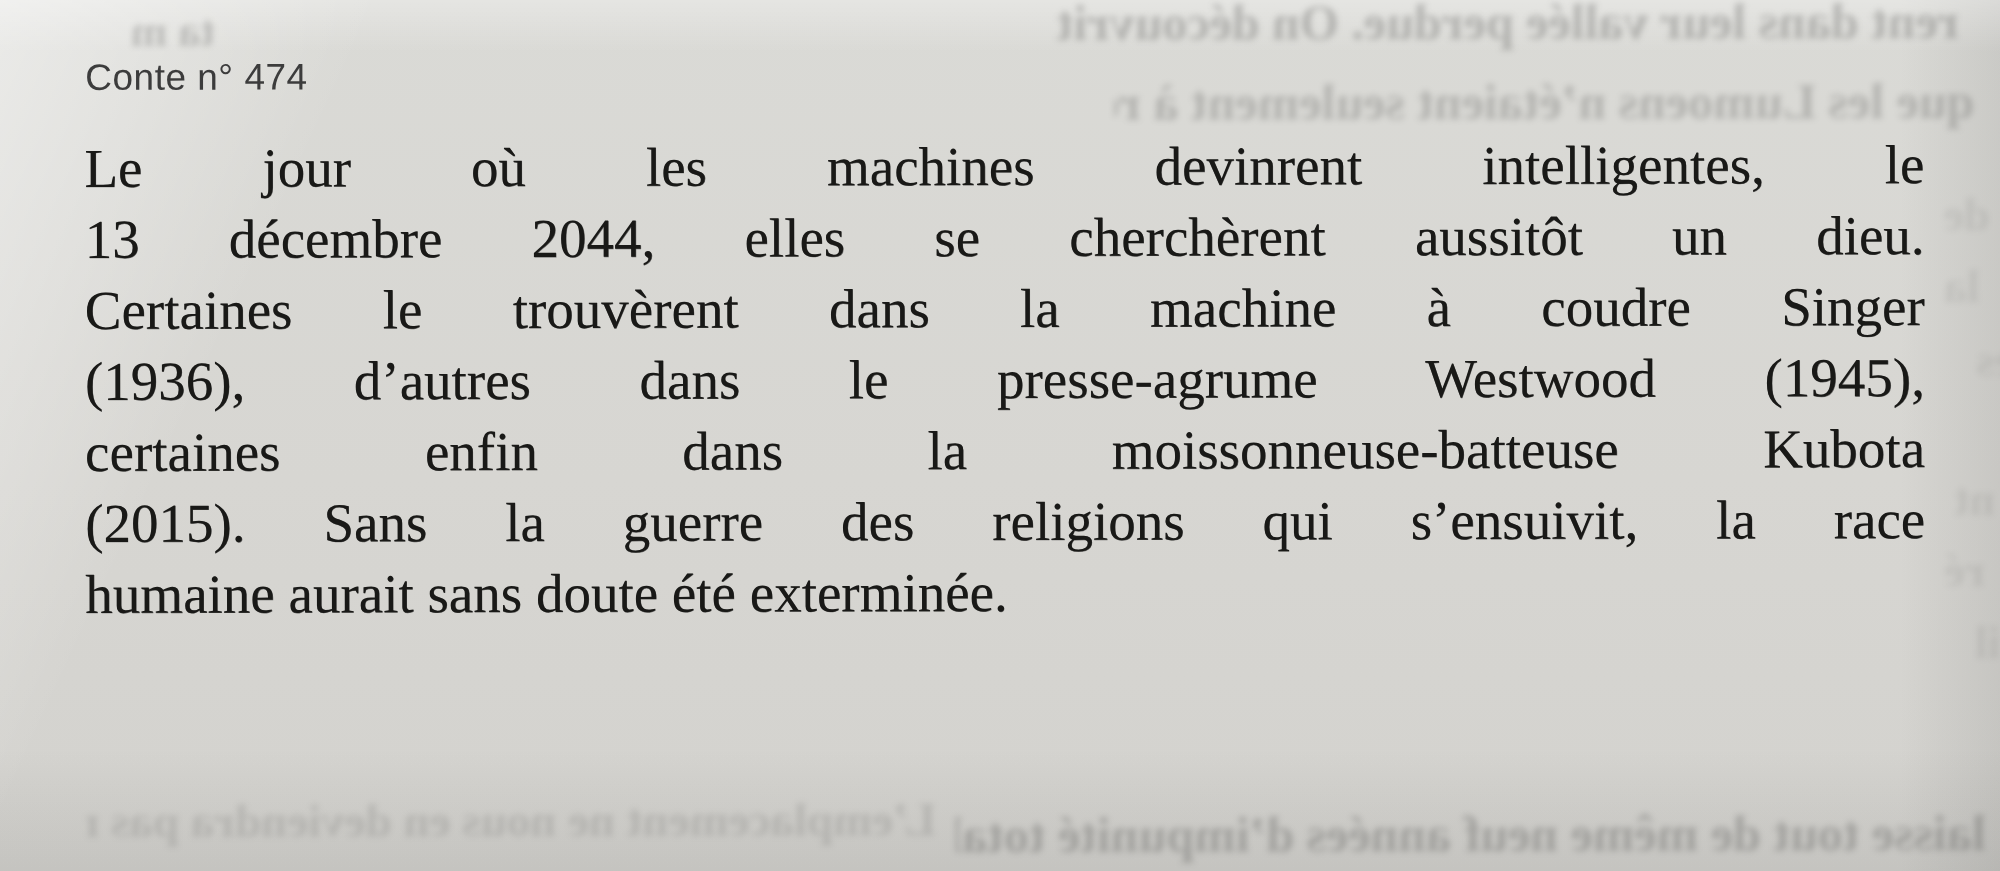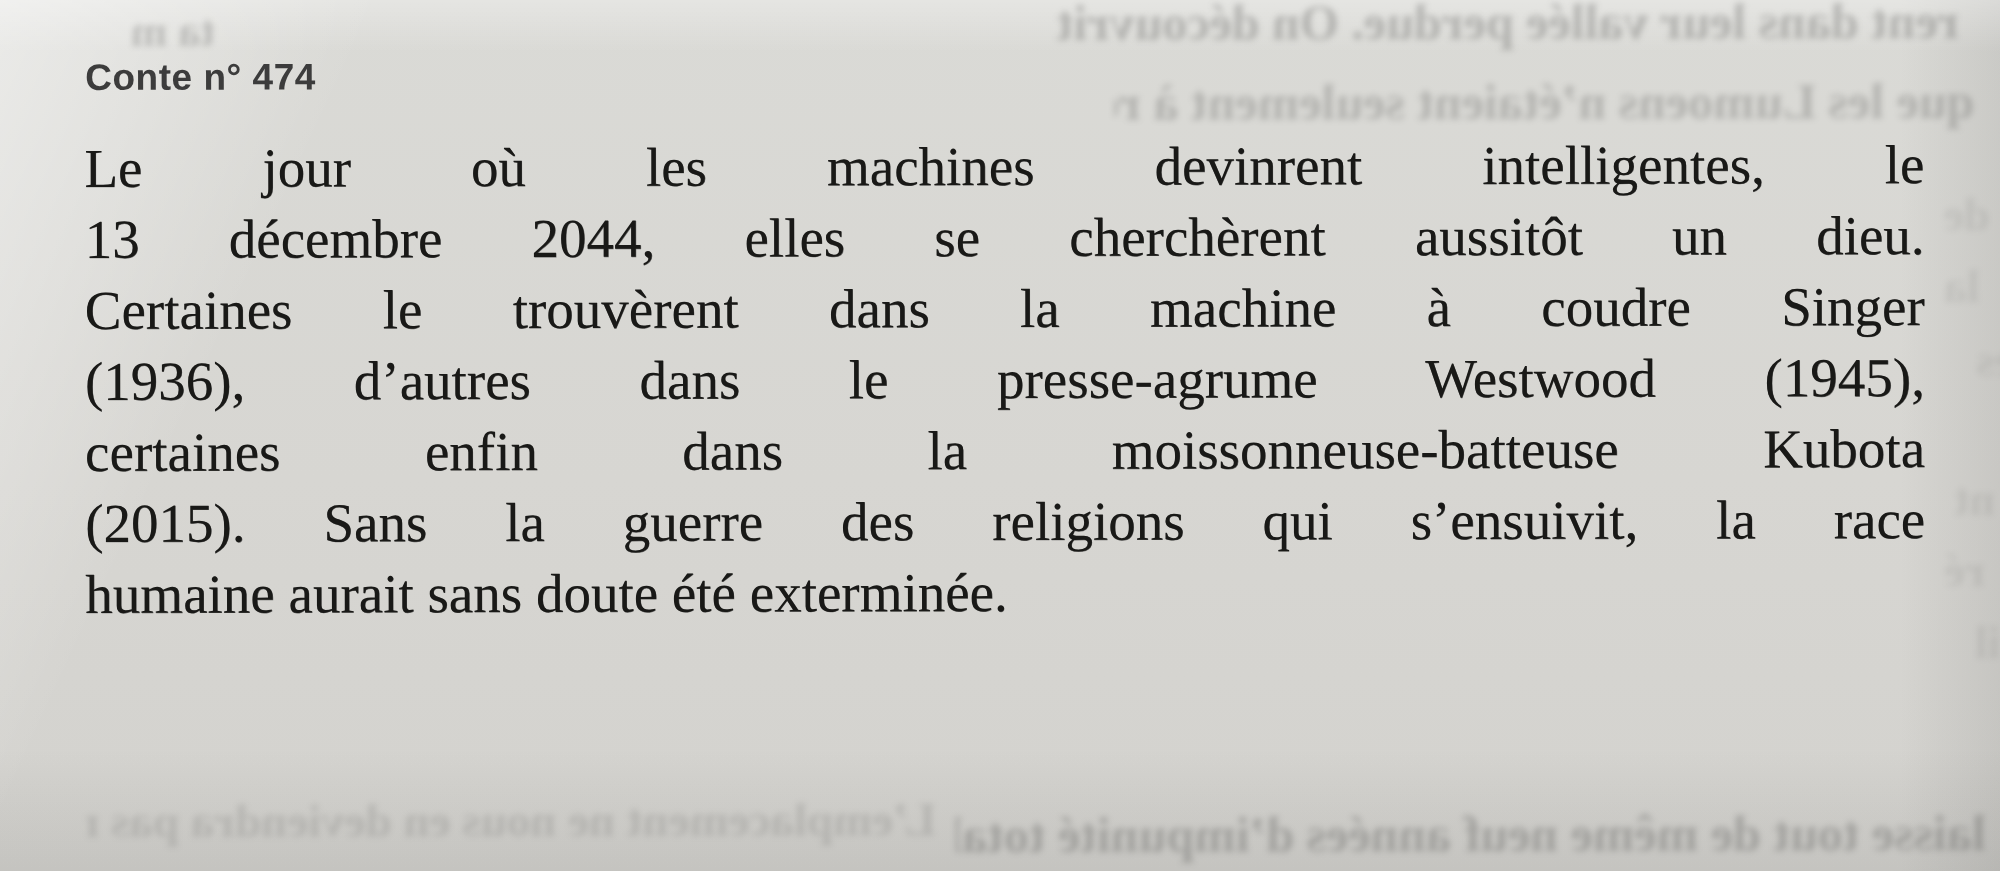--- a/index.html
+++ b/index.html
@@ -23,21 +23,21 @@
   .content {
     position: absolute;
     inset: 0;
     transform: rotate(-0.12deg);
   }
   .heading {
     position: absolute;
     left: 86px;
     top: 55px;
     font-family: "Liberation Sans", sans-serif;
-    font-weight: 700;
+    font-weight: 400;
     font-size: 37px;
     letter-spacing: 0.5px;
     color: #3c3c3c;
   }
   .story {
     position: absolute;
     left: 85px;
     top: 131px;
     width: 1840px;
     font-family: "Liberation Serif", serif;

